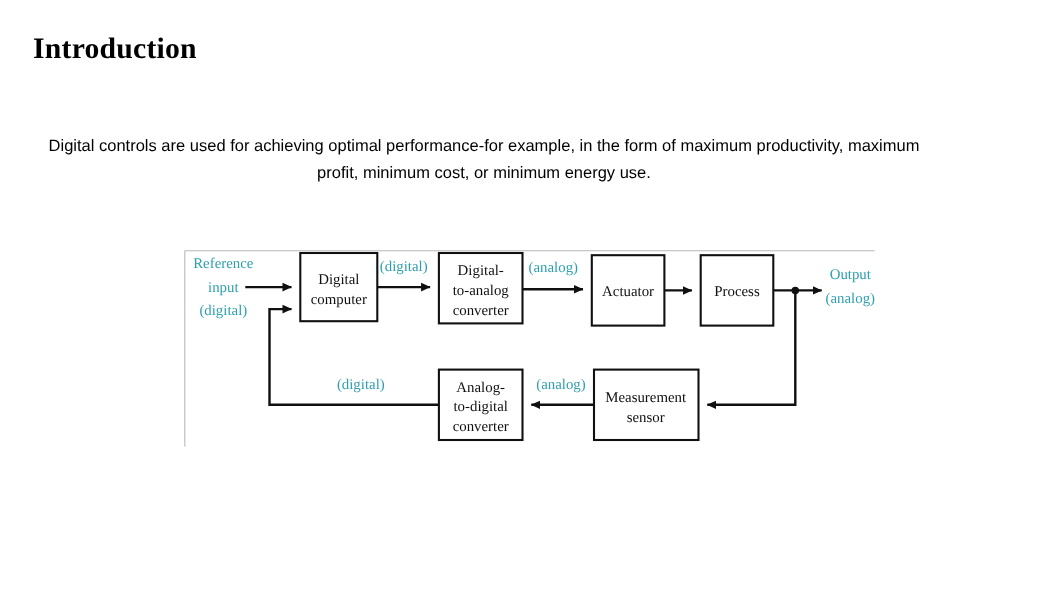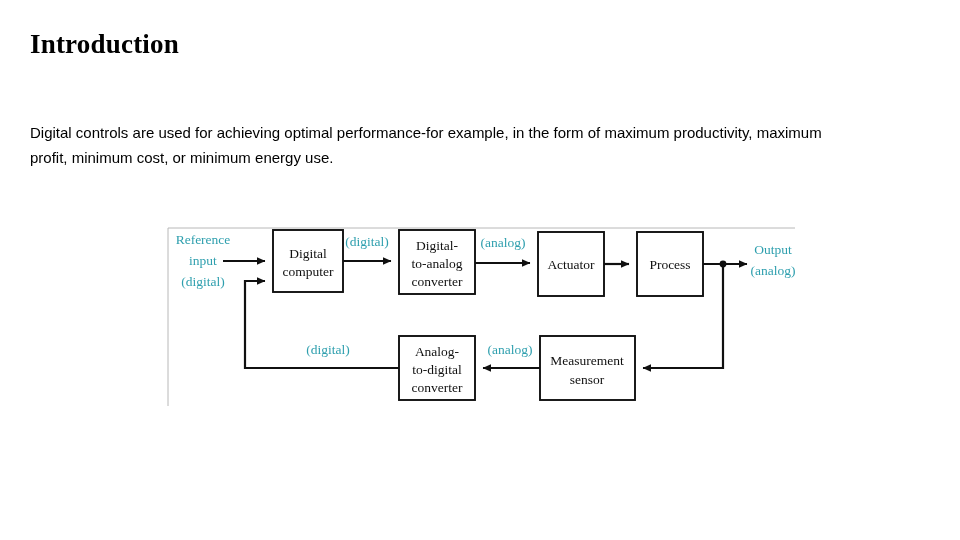--- a/index.html
+++ b/index.html
@@ -49,20 +49,21 @@
   .bodytext {
     position: absolute;
     left: 30px;
     top: 120px;
     width: 820px;
     font-family: "Liberation Sans", sans-serif;
     font-weight: normal;
     font-size: 15px;
     line-height: 25px;
     color: #000000;
+    text-align: center;
   }
 
   
   .figure {
     position: absolute;
     left: 165px;
     top: 212px;
     width: 645px;
     height: 200px;
   }

